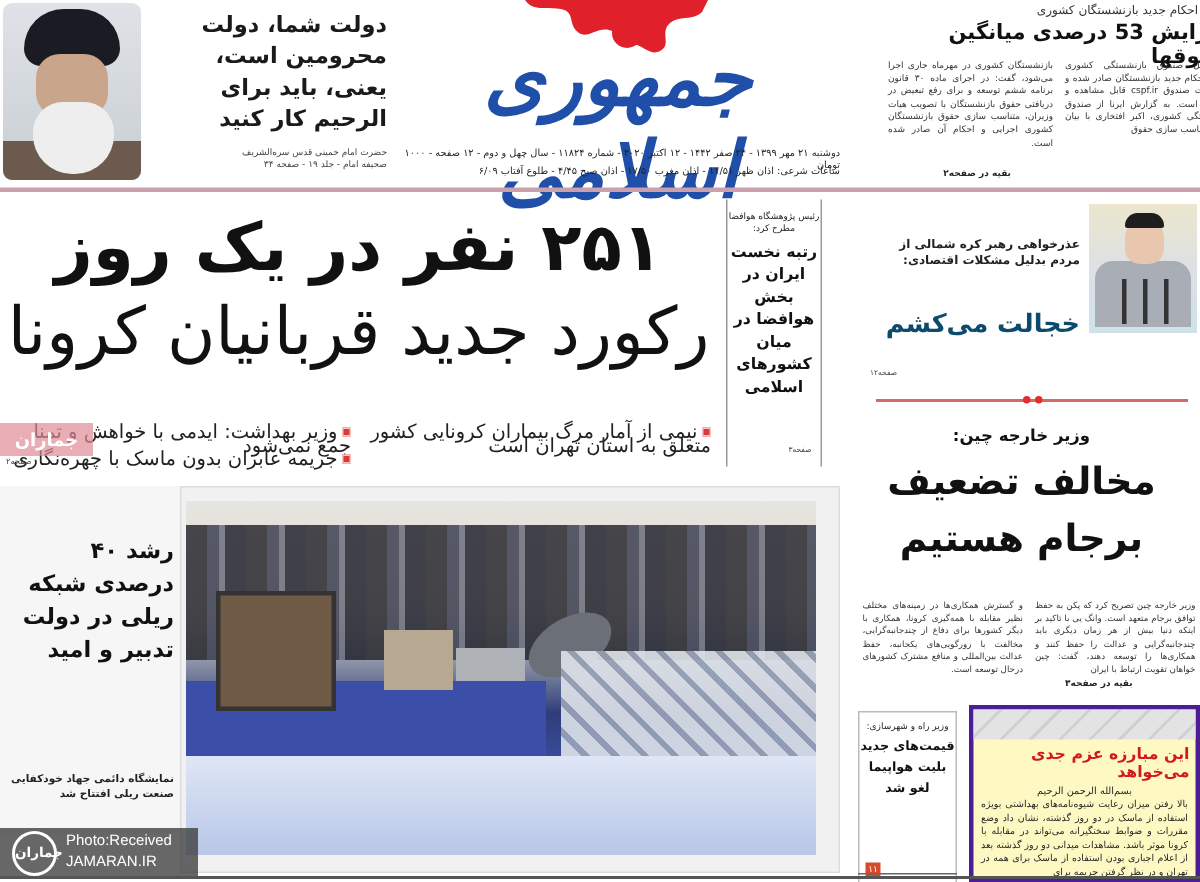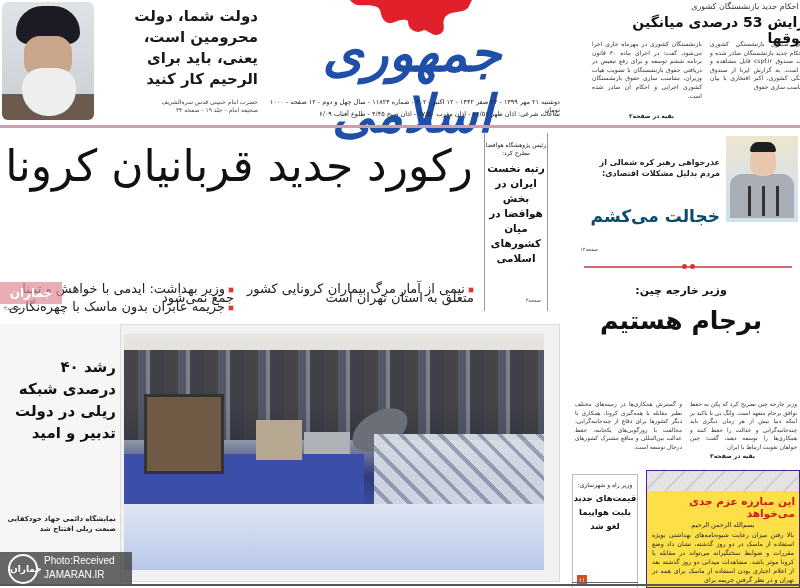--- a/index.html
+++ b/index.html
@@ -92,21 +92,21 @@
   #jamaran-watermark .logo-circle { position:absolute; left:8px; top:2px; width:30px; height:30px; border-radius:50%; border:2px solid #fff; color:#fff; font-size:9px; text-align:center; line-height:26px; font-weight:bold; }
   #jamaran-watermark .line1 { position:absolute; left:44px; top:3px; font-family:"Liberation Sans", sans-serif; font-size:10px; color:#fff;text-align:center; }
   #jamaran-watermark .line2 { position:absolute; left:44px; top:17px; font-family:"Liberation Sans", sans-serif; font-size:10px; color:#fff; }
 
   
   #minister-box { left: 572px; top: 474px; width: 66px; height: 116px; border: 1px solid #bbb; text-align: center; background:#fff; }
   #minister-box .src { font-size: 6px; line-height: 8px; margin-top: 6px; color:#222; }
   #minister-box .body { font-size: 8.5px; line-height: 14px; font-weight: bold; margin-top: 2px; color:#111; }
   #minister-box .pg { position:absolute; left: 4px; bottom: 4px; width: 10px; height: 10px; background:#d84a2a; color:#fff; font-size:6px; line-height:10px; text-align:center; }
 
-  #editorial { left: 646px; top: 470px; width: 154px; height: 118px; border: 1px solid #4c1d95; background:#fde047; }
+  #editorial { left: 646px; top: 470px; width: 154px; height: 118px; border: 3px solid #4c1d95; background:#fef9c3; }
   #editorial .band { height: 20px; background: repeating-linear-gradient(135deg,#e3e3e3 0 12px,#d0d0d0 12px 14px); color:#fff; font-size:7px; line-height:20px; }
   #editorial .title { font-size: 10.5px; font-weight: bold; color: #d11a1a; text-align: right; padding: 4px 4px 0 4px; }
   #editorial .basmala { font-size: 6.5px; text-align: center; color:#222; margin-top: 2px; }
   #editorial .text { font-size: 6.3px; line-height: 9px; color:#222; text-align: justify; padding: 1px 5px; }
 
   #bottom-rule { left: 0; top: 584px; width: 800px; height: 2px; background:#555; }
   #left-rule { left: 572px; top: 582px; width: 66px; height: 1px; background:#666; }
 </style>
 </head>
 <body>
@@ -145,20 +145,21 @@
   <div class="cols">
     <div class="col">مدیرعامل صندوق بازنشستگی کشوری گفت: احکام جدید بازنشستگان صادر شده و در سایت صندوق cspf.ir قابل مشاهده و دریافت است. به گزارش ایرنا از صندوق بازنشستگی کشوری، اکبر افتخاری با بیان اینکه متناسب سازی حقوق</div>
     <div class="col">بازنشستگان کشوری در مهرماه جاری اجرا می‌شود، گفت: در اجرای ماده ۳۰ قانون برنامه ششم توسعه و برای رفع تبعیض در دریافتی حقوق بازنشستگان با تصویب هیات وزیران، متناسب سازی حقوق بازنشستگان کشوری اجرایی و احکام آن صادر شده است.</div>
   </div>
   <div class="cont">بقیه در صفحه۲</div>
 </div>
 
 <div id="top-divider" class="abs"></div>
 
 <div id="lead-headline" class="abs">
+  <div class="l1">۲۵۱ نفر در یک روز</div>
   <div class="l2">رکورد جدید قربانیان کرونا</div>
 </div>
 
 <div id="bullets" class="abs">
   <div class="bullet-group">
     <span class="bullet-item"><span class="bullet-mark"></span><span>نیمی از آمار مرگ بیماران کرونایی کشور متعلق به استان تهران است</span></span>
   </div>
   <div class="bullet-group">
     <span class="bullet-item"><span class="bullet-mark"></span><span>وزیر بهداشت: ایدمی با خواهش و تمنا جمع نمی‌شود</span></span>
     <span class="bullet-item"><span class="bullet-mark"></span><span>جریمه عابران بدون ماسک با چهره‌نگاری</span></span>
@@ -185,20 +186,21 @@
 <div id="kim-headline" class="abs">خجالت می‌کشم</div>
 <div id="kim-page-ref" class="abs">صفحه۱۲</div>
 
 <div id="red-divider" class="abs">
   <span class="dot" style="left:98px"></span>
   <span class="dot" style="left:106px"></span>
 </div>
 
 <div id="china-kicker" class="abs">وزیر خارجه چین:</div>
 <div id="china-headline" class="abs">
+  <div>مخالف تضعیف</div>
   <div>برجام هستیم</div>
 </div>
 <div id="china-cols" class="abs">
   <div class="col">وزیر خارجه چین تصریح کرد که پکن به حفظ توافق برجام متعهد است. وانگ یی با تاکید بر اینکه دنیا بیش از هر زمان دیگری باید چندجانبه‌گرایی و عدالت را حفظ کنند و همکاری‌ها را توسعه دهند، گفت: چین خواهان تقویت ارتباط با ایران</div>
   <div class="col">و گسترش همکاری‌ها در زمینه‌های مختلف نظیر مقابله با همه‌گیری کرونا، همکاری با دیگر کشورها برای دفاع از چندجانبه‌گرایی، مخالفت با زورگویی‌های یکجانبه، حفظ عدالت بین‌المللی و منافع مشترک کشورهای درحال توسعه است.</div>
 </div>
 <div id="china-cont" class="abs">بقیه در صفحه۳</div>
 
 <div id="rail-story" class="abs"></div>
 <div id="rail-headline" class="abs">رشد ۴۰ درصدی شبکه ریلی در دولت تدبیر و امید</div>

